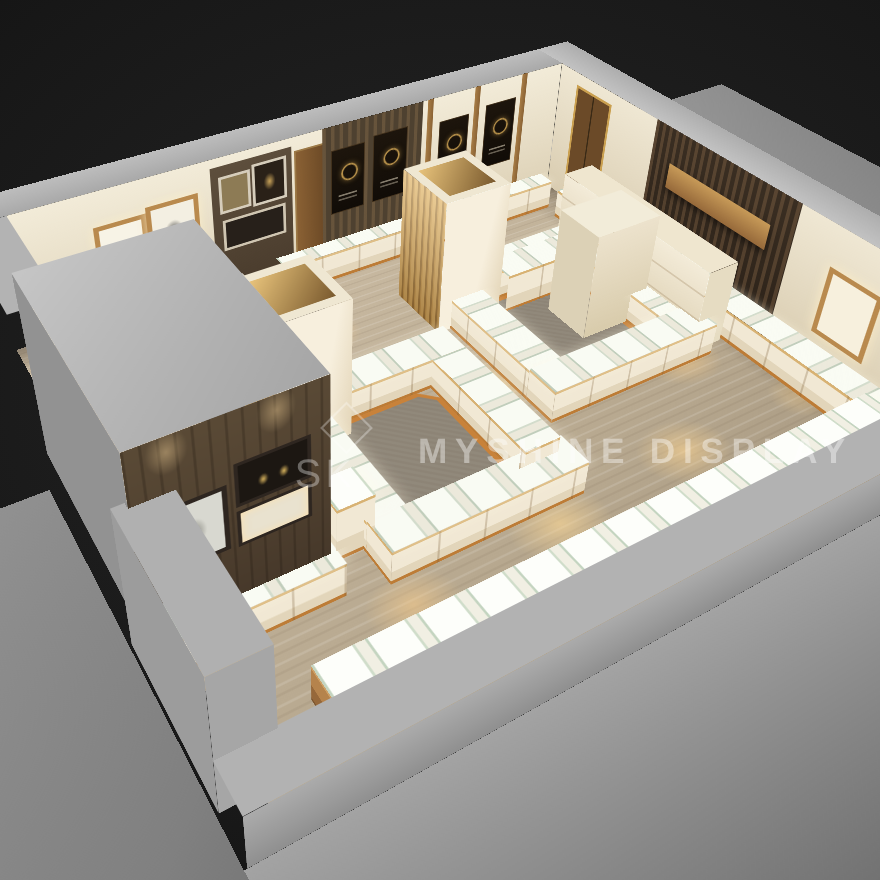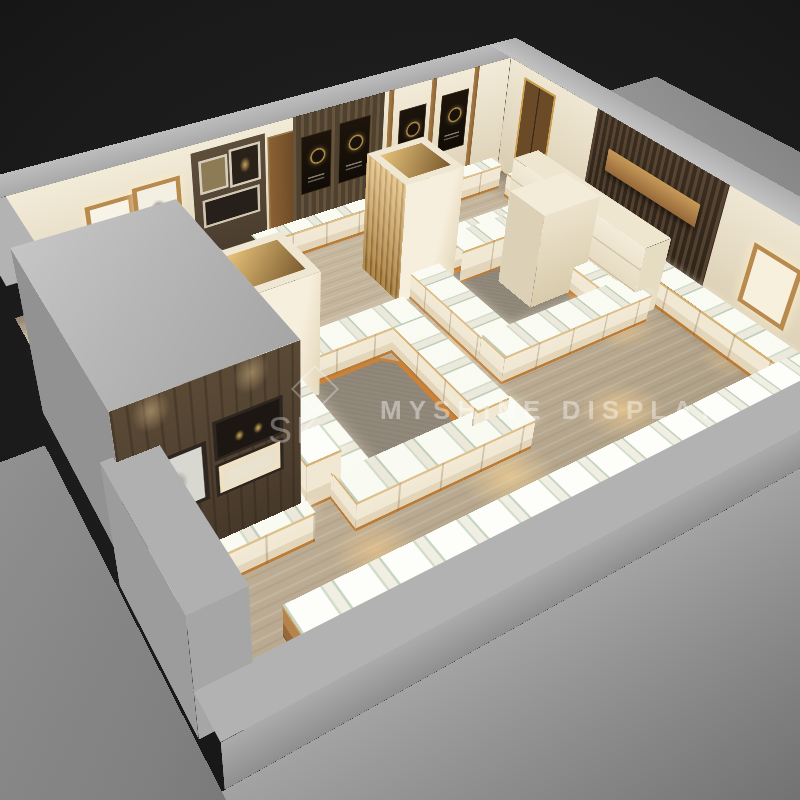--- a/index.html
+++ b/index.html
@@ -34,21 +34,21 @@
   .poster::after{content:"";position:absolute;left:22%;right:22%;bottom:14%;height:10px;
        background:linear-gradient(180deg,rgba(225,214,190,.55) 0 2px,transparent 2px 5px,rgba(225,214,190,.4) 5px 7px,transparent 7px);}
   .frame{position:absolute;}
   .wm{position:absolute;left:268px;top:368px;z-index:60;display:flex;align-items:center;gap:16px;
       color:rgba(255,255,255,.36);}
   .wm-logo{width:96px;height:84px;position:relative;flex:none;}
   .wm-diamond{position:absolute;left:30px;top:4px;width:30px;height:30px;border:2px solid rgba(255,255,255,.30);
       transform:rotate(45deg);}
   .wm-sk{position:absolute;left:0;right:0;bottom:0;font-size:36px;font-weight:normal;
       letter-spacing:4px;color:rgba(255,255,255,.34);}
-  .wm-brand{font-size:26px;font-weight:600;letter-spacing:7px;white-space:nowrap;color:rgba(255,255,255,.40);}
+  .wm-brand{font-size:32px;font-weight:600;letter-spacing:7px;white-space:nowrap;color:rgba(255,255,255,.40);}
   .wm-tag{margin-top:4px;font-size:16px;letter-spacing:4px;white-space:nowrap;color:rgba(255,255,255,.34);}
 </style>
 </head>
 <body>
 
 <div class="stage">
   <div class="scene">
     <div class="room">
 
       <div class="p" style="left:662px;top:-90px;width:330px;height:650px;background:linear-gradient(115deg,#a6a6a6,#868686 70%,#6f6f6f);"></div>

